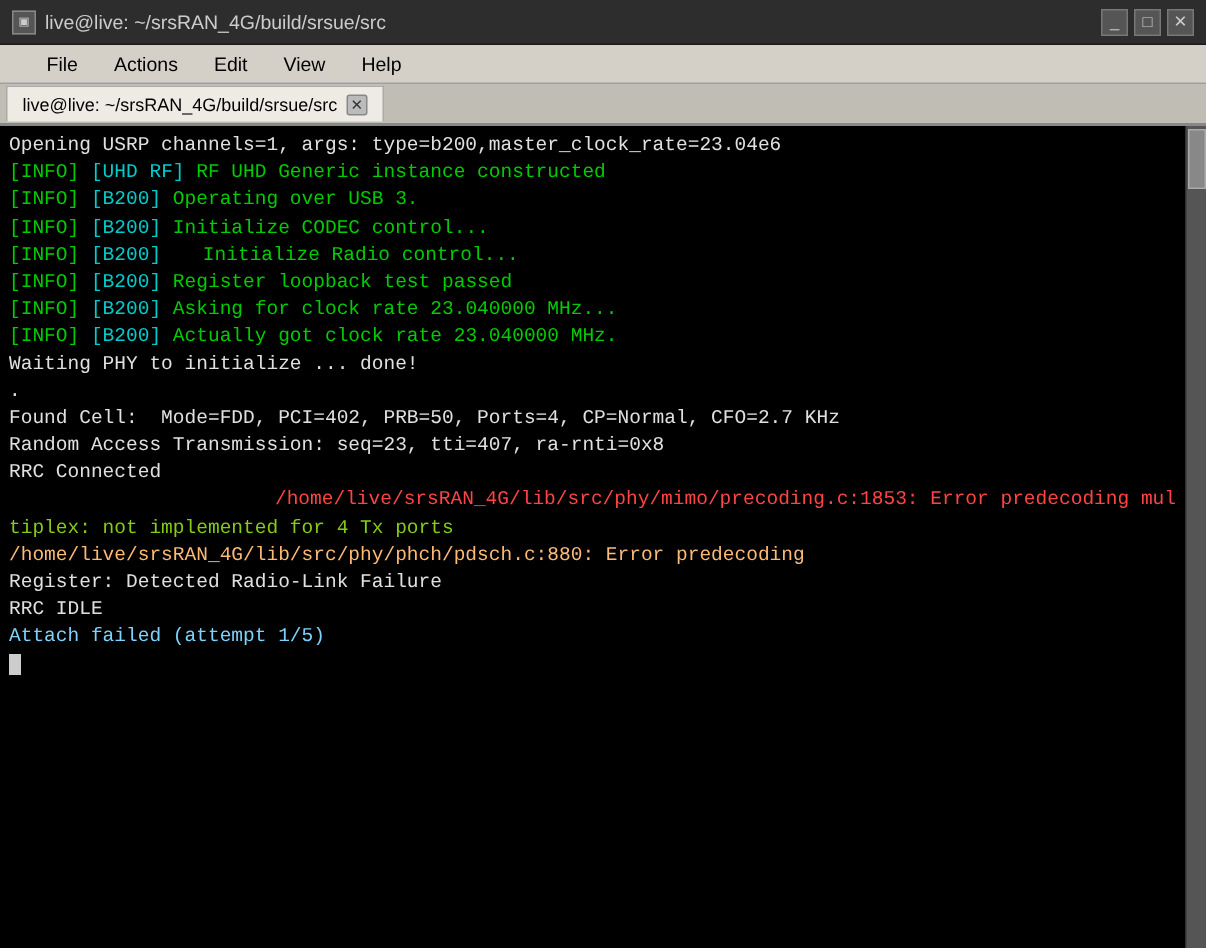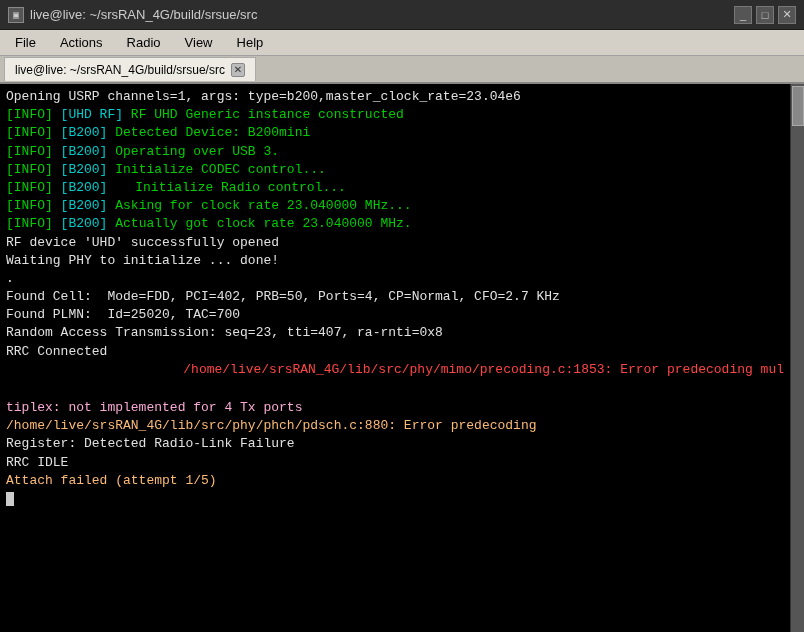--- a/index.html
+++ b/index.html
@@ -59,21 +59,21 @@
       cursor: pointer;
       font-family: sans-serif;
     }
 
     
     .menu-bar {
       display: flex;
       align-items: center;
       background: #d4d0c8;
       height: 26px;
-      padding: 0 4px;
+      padding: 0 20px;
       gap: 2px;
       border-bottom: 1px solid #a0a0a0;
     }
     .menu-item {
       padding: 2px 10px;
       font-size: 13px;
       font-family: sans-serif;
       color: #000;
       cursor: pointer;
       border: 1px solid transparent;
@@ -175,53 +175,51 @@
   <div class="title-bar-controls">
     <div class="title-btn">_</div>
     <div class="title-btn">□</div>
     <div class="title-btn">✕</div>
   </div>
 </div>
 
 <div class="menu-bar">
   <div class="menu-item">File</div>
   <div class="menu-item">Actions</div>
-  <div class="menu-item">Radio</div>
+  <div class="menu-item">Edit</div>
   <div class="menu-item">View</div>
   <div class="menu-item">Help</div>
 </div>
 
 <div class="tab-bar">
   <div class="tab">
     <span>live@live: ~/srsRAN_4G/build/srsue/src</span>
     <div class="tab-close">✕</div>
   </div>
 </div>
 
 <div class="terminal-wrapper">
   <div class="terminal" id="terminal-output" style="flex:1;">
       <span class="line" style="color: rgb(224, 224, 224);">Opening USRP channels=1, args: type=b200,master_clock_rate=23.04e6</span>
       <span class="line"><span style="color: rgb(0, 204, 0);">[INFO] </span><span style="color: rgb(0, 204, 204);">[UHD RF]</span><span style="color: rgb(0, 204, 0);"> RF UHD Generic instance constructed</span></span>
-      <span class="line"><span style="color: rgb(0, 204, 0);">[INFO] </span><span style="color: rgb(0, 204, 204);">[B200]</span><span style="color: rgb(0, 204, 0);"> Detected Device: B200mini</span></span>
       <span class="line"><span style="color: rgb(0, 204, 0);">[INFO] </span><span style="color: rgb(0, 204, 204);">[B200]</span><span style="color: rgb(0, 204, 0);"> Operating over USB 3.</span></span>
       <span class="line"><span style="color: rgb(0, 204, 0);">[INFO] </span><span style="color: rgb(0, 204, 204);">[B200]</span><span style="color: rgb(0, 204, 0);"> Initialize CODEC control...</span></span>
       <span class="line"><span style="color: rgb(0, 204, 0);">[INFO] </span><span style="color: rgb(0, 204, 204);">[B200]</span><span style="color: rgb(0, 204, 0); margin-left: 20px;"> Initialize Radio control...</span></span>
+      <span class="line"><span style="color: rgb(0, 204, 0);">[INFO] </span><span style="color: rgb(0, 204, 204);">[B200]</span><span style="color: rgb(0, 204, 0);"> Register loopback test passed</span></span>
       <span class="line"><span style="color: rgb(0, 204, 0);">[INFO] </span><span style="color: rgb(0, 204, 204);">[B200]</span><span style="color: rgb(0, 204, 0);"> Asking for clock rate 23.040000 MHz...</span></span>
       <span class="line"><span style="color: rgb(0, 204, 0);">[INFO] </span><span style="color: rgb(0, 204, 204);">[B200]</span><span style="color: rgb(0, 204, 0);"> Actually got clock rate 23.040000 MHz.</span></span>
-      <span class="line" style="color: rgb(224, 224, 224);">RF device 'UHD' successfully opened</span>
       <span class="line" style="color: rgb(224, 224, 224);">Waiting PHY to initialize ... done!</span>
       <span class="line" style="color: rgb(224, 224, 224);">.</span>
       <span class="line" style="color: rgb(224, 224, 224);">Found Cell:  Mode=FDD, PCI=402, PRB=50, Ports=4, CP=Normal, CFO=2.7 KHz</span>
-      <span class="line" style="color: rgb(224, 224, 224);">Found PLMN:  Id=25020, TAC=700</span>
       <span class="line" style="color: rgb(224, 224, 224);">Random Access Transmission: seq=23, tti=407, ra-rnti=0x8</span>
       <span class="line" style="color: rgb(224, 224, 224);">RRC Connected</span>
       <span class="line" style="color: rgb(255, 68, 68); text-align: right;">/home/live/srsRAN_4G/lib/src/phy/mimo/precoding.c:1853: Error predecoding mul</span>
-      <span class="line" style="color: #f9a8d4; margin-top: 20px;">tiplex: not implemented for 4 Tx ports</span>
+      <span class="line" style="color: #84cc16;">tiplex: not implemented for 4 Tx ports</span>
       <span class="line" style="color: #fdba74;">/home/live/srsRAN_4G/lib/src/phy/phch/pdsch.c:880: Error predecoding</span>
       <span class="line" style="color: rgb(224, 224, 224);">Register: Detected Radio-Link Failure</span>
       <span class="line" style="color: rgb(224, 224, 224);">RRC IDLE</span>
-      <span class="line" style="color: #fdba74;">Attach failed (attempt 1/5)</span>
+      <span class="line" style="color: #7dd3fc;">Attach failed (attempt 1/5)</span>
       <span class="line"><span class="cursor"></span></span>
     </div>
   <div class="terminal-scroll">
     <div class="scroll-thumb"></div>
   </div>
 </div>
 
 </body></html>

